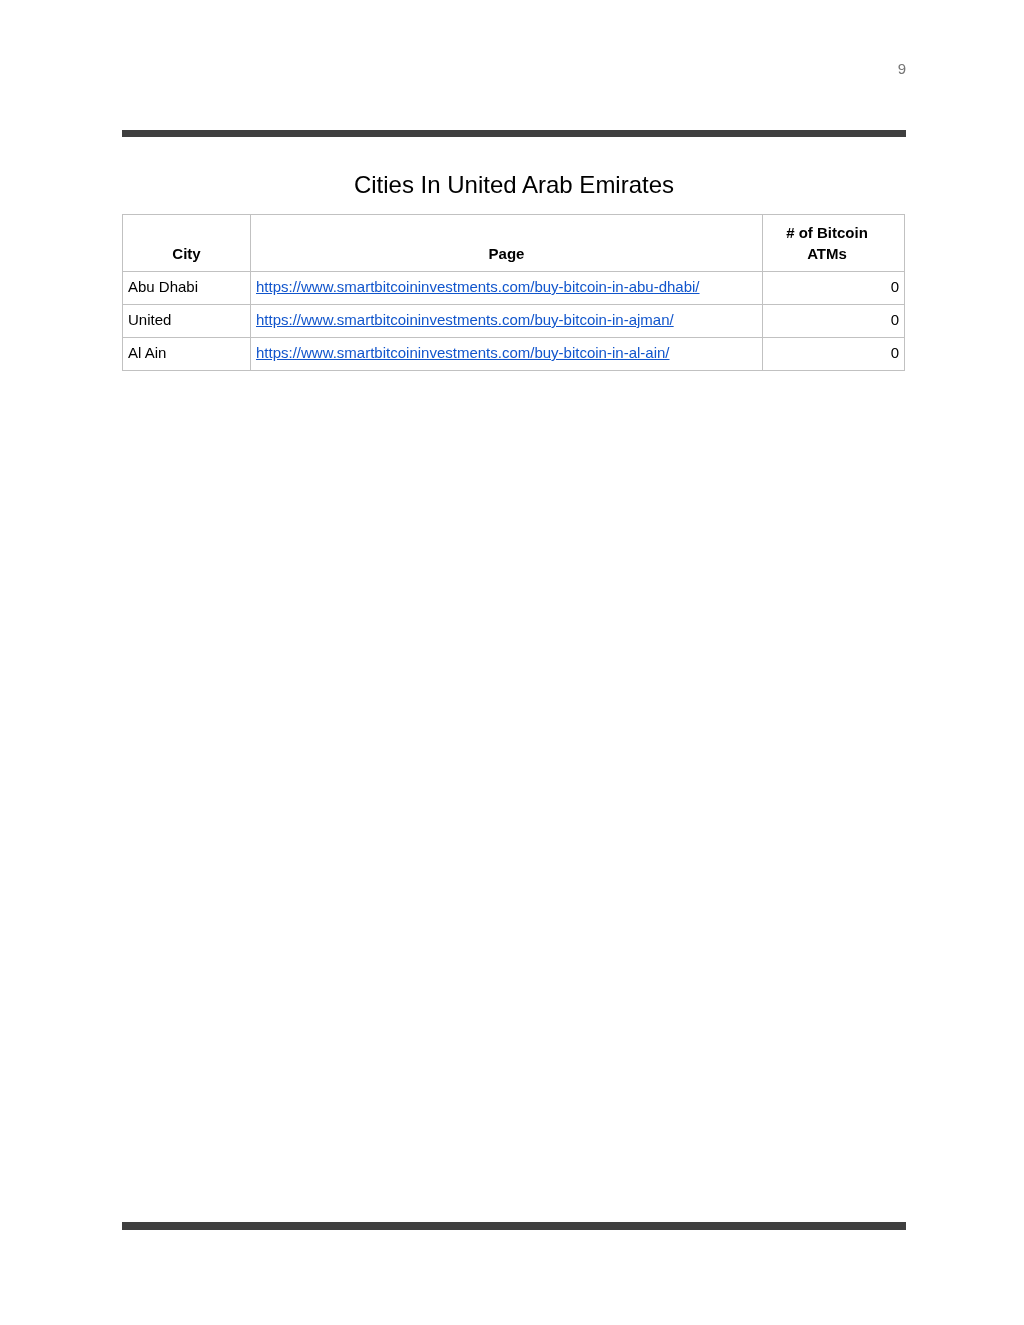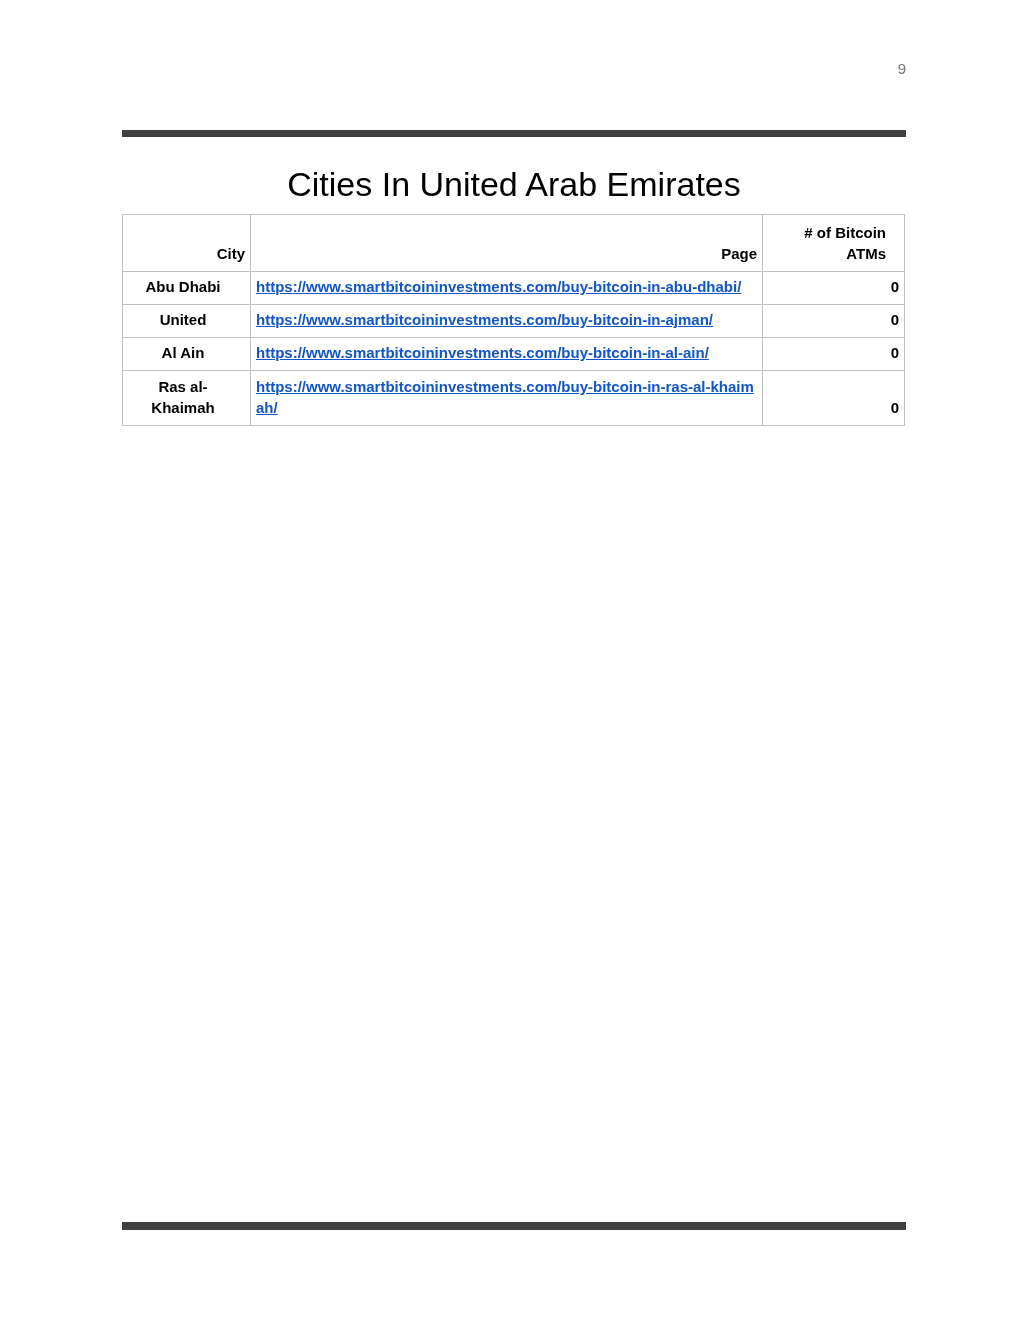--- a/index.html
+++ b/index.html
@@ -33,21 +33,21 @@
   }
   .divider-top { top: 130px; height: 7px; }
   .divider-bottom { top: 1222px; height: 8px; }
 
   .doc-title {
     position: absolute;
     top: 169px;
     left: 122px;
     width: 784px;
     text-align: center;
-    font-size: 34px;
+    font-size: 24px;
     line-height: 31px;
     font-weight: 400;
     color: #000000;
   }
 
   table.cities-table {
     position: absolute;
     top: 214px;
     left: 122px;
     border-collapse: collapse;
@@ -58,38 +58,37 @@
     color: #000000;
   }
   .cities-table col.c-city { width: 128px; }
   .cities-table col.c-page { width: 512px; }
   .cities-table col.c-atms { width: 142px; }
 
   .cities-table th,
   .cities-table td {
     border: 1px solid #c1c1c1;
     vertical-align: bottom;
-    font-weight: 700;
+    font-weight: 400;
   }
 
   .cities-table tr.header-row { height: 57px; }
   .cities-table tr.row { height: 31px; }
   .cities-table tr.row-tall { height: 55px; }
 
   .cities-table th {
     font-weight: 700;
-    text-align: right;
+    text-align: center;
     padding: 4px 5px 7px 5px;
   }
   .cities-table th.atms-header { padding-right: 18px; }
 
   td.city-cell {
-    font-weight: 700;
+    font-weight: 400;
     padding: 4px 12px 7px 5px;
-    text-align: center;
   }
   td.page-cell {
     padding: 4px 5px 7px 5px;
     word-break: break-all;
   }
   td.atms-cell {
     text-align: right;
     padding: 4px 5px 7px 5px;
   }
 
@@ -136,24 +135,19 @@
       </tr>
 
       <tr class="row">
         <td class="city-cell">Al Ain</td>
         <td class="page-cell"><a class="page-link">https://www.smartbitcoininvestments.com/buy-bitcoin-in-al-ain/</a></td>
         <td class="atms-cell">0</td>
       </tr>
 
 
 
-      <tr class="row-tall">
-        <td class="city-cell">Ras al-Khaimah</td>
-        <td class="page-cell"><a class="page-link">https://www.smartbitcoininvestments.com/buy-bitcoin-in-ras-al-khaimah/</a></td>
-        <td class="atms-cell">0</td>
-      </tr>
 
     </tbody>
   </table>
 
   <div class="divider divider-bottom"></div>
 
 </div>
 
 </body></html>

